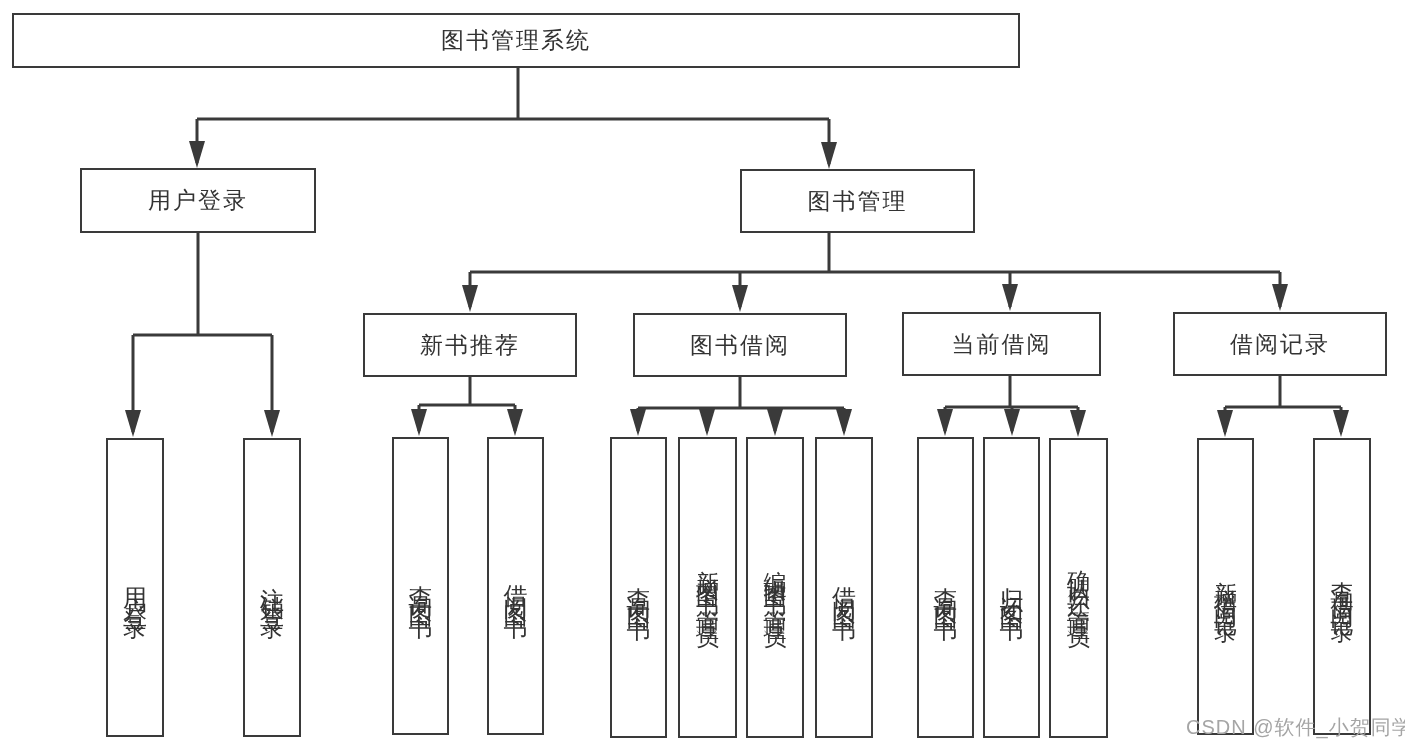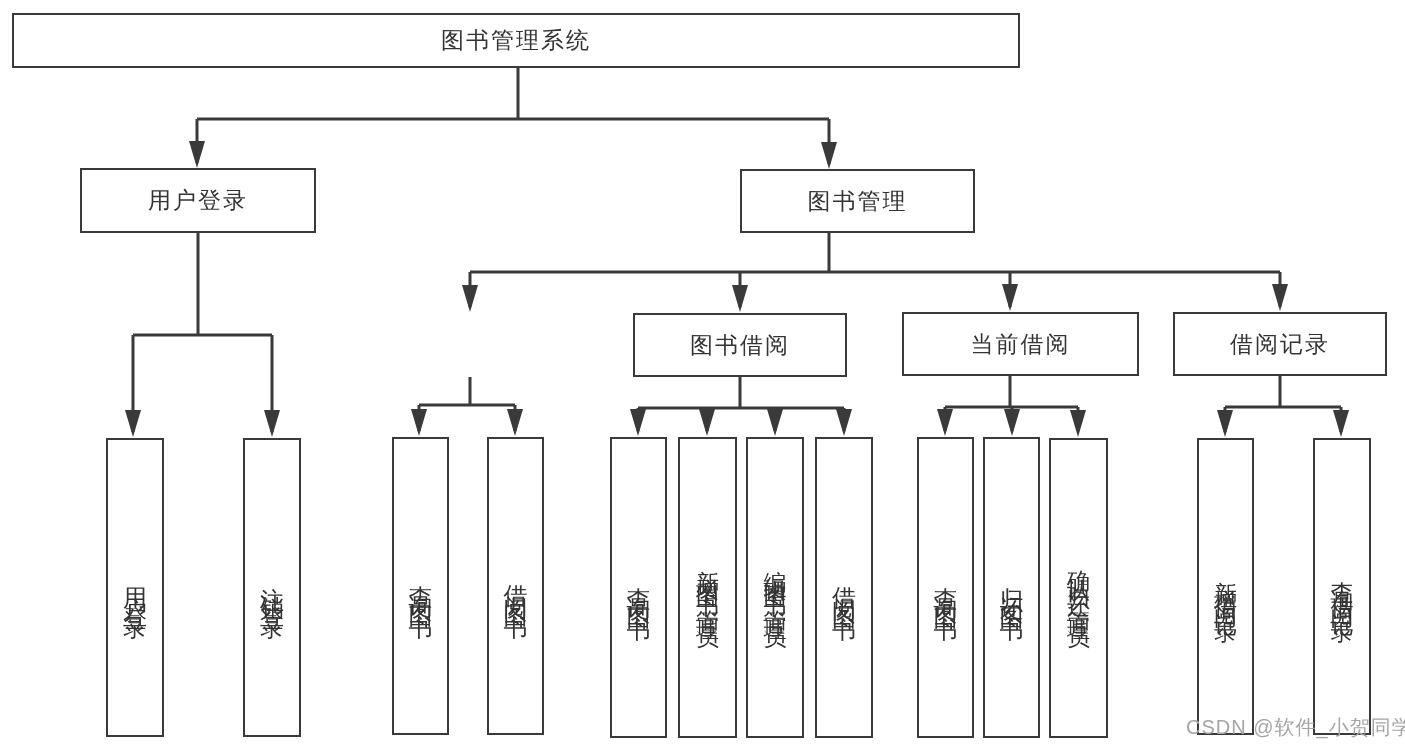--- a/index.html
+++ b/index.html
@@ -13,21 +13,21 @@
   .node .lbl{color:#333333;font-size:23px;letter-spacing:2px;white-space:nowrap;}
   .vnode .lbl{writing-mode:vertical-lr;text-orientation:mixed;font-size:24px;
               letter-spacing:10px;line-height:1;white-space:normal;}
   .vnode.long .lbl{font-size:23px;letter-spacing:8px;}
   
   .n-root{left:12px;top:13px;width:1008px;height:55px;}
   .n-userlogin{left:80px;top:168px;width:236px;height:65px;}
   .n-bookmgmt{left:740px;top:169px;width:235px;height:64px;}
   .n-newbooks{left:363px;top:313px;width:214px;height:64px;}
   .n-borrow{left:633px;top:313px;width:214px;height:64px;font-family:Liberation Mono, monospace;}
-  .n-current{left:902px;top:312px;width:237px;height:64px;}
+  .n-current{left:902px;top:312px;width:199px;height:64px;}
   .n-records{left:1173px;top:312px;width:214px;height:64px;}
   .l-ul-login{left:106px;top:438px;width:58px;height:299px;}
   .l-ul-logout{left:243px;top:438px;width:58px;height:299px;}
   .l-nb-query{left:392px;top:437px;width:57px;height:298px;}
   .l-nb-borrow{left:487px;top:437px;width:57px;height:298px;}
   .l-bb-query{left:610px;top:437px;width:57px;height:301px;}
   .l-bb-add{left:678px;top:437px;width:59px;height:301px;}
   .l-bb-edit{left:746px;top:437px;width:58px;height:301px;}
   .l-bb-borrow{left:815px;top:437px;width:58px;height:301px;}
   .l-cb-query{left:917px;top:437px;width:57px;height:301px;}
@@ -87,20 +87,23 @@
     <span class="lbl">图书管理系统</span>
   </div>
 
   <div class="node n-userlogin">
     <span class="lbl">用户登录</span>
   </div>
   <div class="node n-bookmgmt">
     <span class="lbl">图书管理</span>
   </div>
 
+  <div class="node n-newbooks">
+    <span class="lbl">新书推荐</span>
+  </div>
   <div class="node n-borrow">
     <span class="lbl">图书借阅</span>
   </div>
   <div class="node n-current">
     <span class="lbl">当前借阅</span>
   </div>
   <div class="node n-records">
     <span class="lbl">借阅记录</span>
   </div>
 

